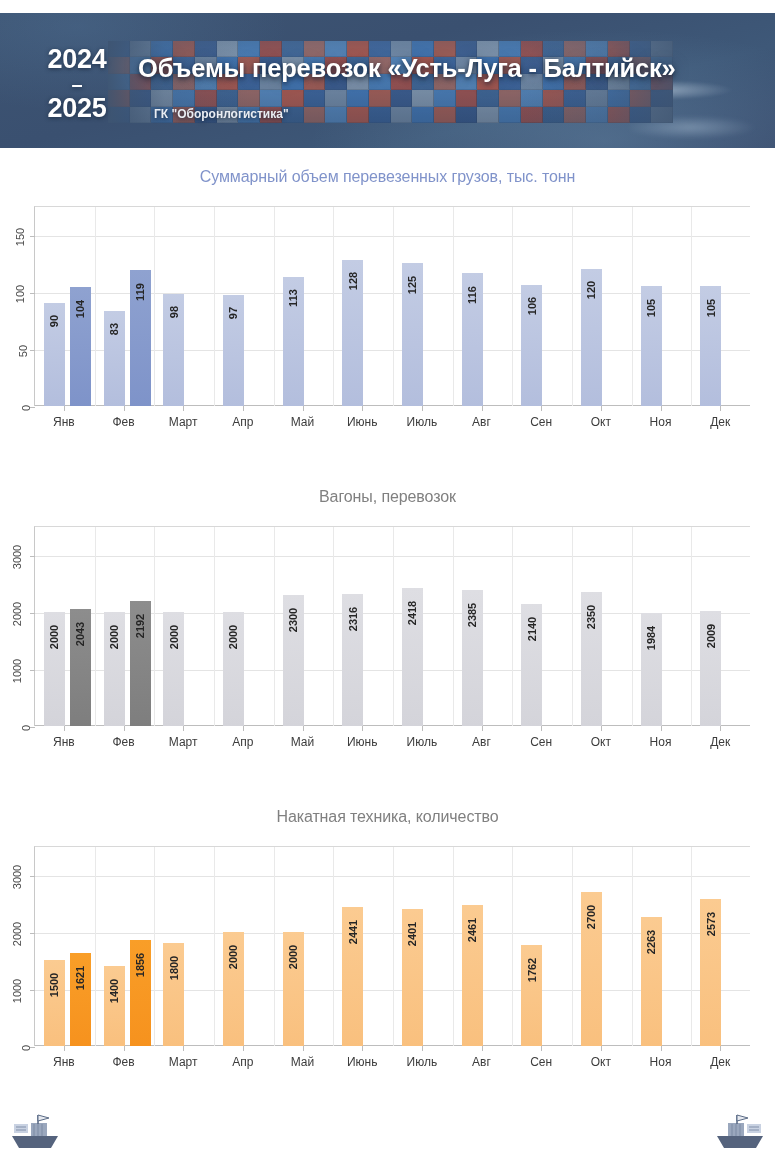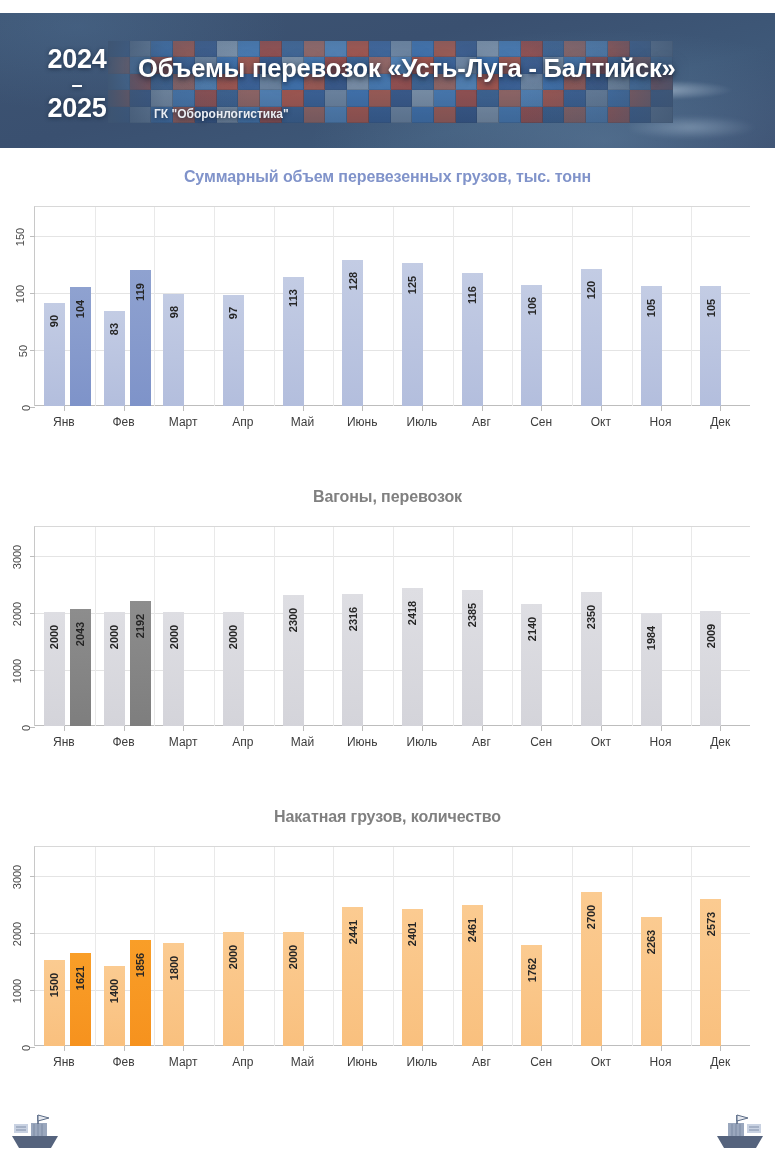--- a/index.html
+++ b/index.html
@@ -71,21 +71,21 @@
   .hdr-sub {
     position: absolute; left: 154px; top: 94px;
     color: #e9edf3; font-size: 12px; font-weight: bold;
     text-shadow: 0 1px 4px rgba(18,32,52,.9);
   }
 
   
   .chart-block { position: absolute; left: 0; width: 775px; }
   .chart-title {
     position: absolute; left: 0; top: 0; width: 775px;
-    text-align: center; font-weight: bold; font-size: 16px; letter-spacing: -.1px;
+    text-align: center; font-weight: normal; font-size: 16px; letter-spacing: -.1px;
   }
   .c1 .chart-title { color: #8093ca; }
   .c2 .chart-title, .c3 .chart-title { color: #808080; }
 
   .plot-wrap { position: absolute; left: 0; top: 38px; width: 775px; }
   .plot {
     position: absolute; left: 34px; top: 0;
     width: 716px; height: 200px;
     border-left: 1px solid #c8c8c8;
     border-top: 1px solid #d8d8d8;
@@ -547,21 +547,21 @@
           <div class="xlabel" style="left: 537px; width: 59.6667px; top: 9px;">Окт</div>
           <div class="xtick" style="left: 626.5px;"></div>
           <div class="xlabel" style="left: 596.667px; width: 59.6667px; top: 9px;">Ноя</div>
           <div class="xtick" style="left: 686.167px;"></div>
           <div class="xlabel" style="left: 656.333px; width: 59.6667px; top: 9px;">Дек</div>
         </div>
     </div>
   </div>
 
   <div class="chart-block c3" id="chart-2" style="top:808px;">
-    <div class="chart-title" style="color: rgb(128, 128, 128);">Накатная грузов, количество</div>
+    <div class="chart-title" style="color: rgb(128, 128, 128);">Накатная техника, количество</div>
     <div class="plot-wrap">
       <div class="plot">
           <div class="ytick" style="top: 200px;"><span>0</span><div class="dash"></div></div>
           <div class="gridline" style="top: 142.857px;"></div>
           <div class="ytick" style="top: 142.857px;"><span>1000</span><div class="dash"></div></div>
           <div class="gridline" style="top: 85.7143px;"></div>
           <div class="ytick" style="top: 85.7143px;"><span>2000</span><div class="dash"></div></div>
           <div class="gridline" style="top: 28.5714px;"></div>
           <div class="ytick" style="top: 28.5714px;"><span>3000</span><div class="dash"></div></div>
           <div class="baseline"></div>

